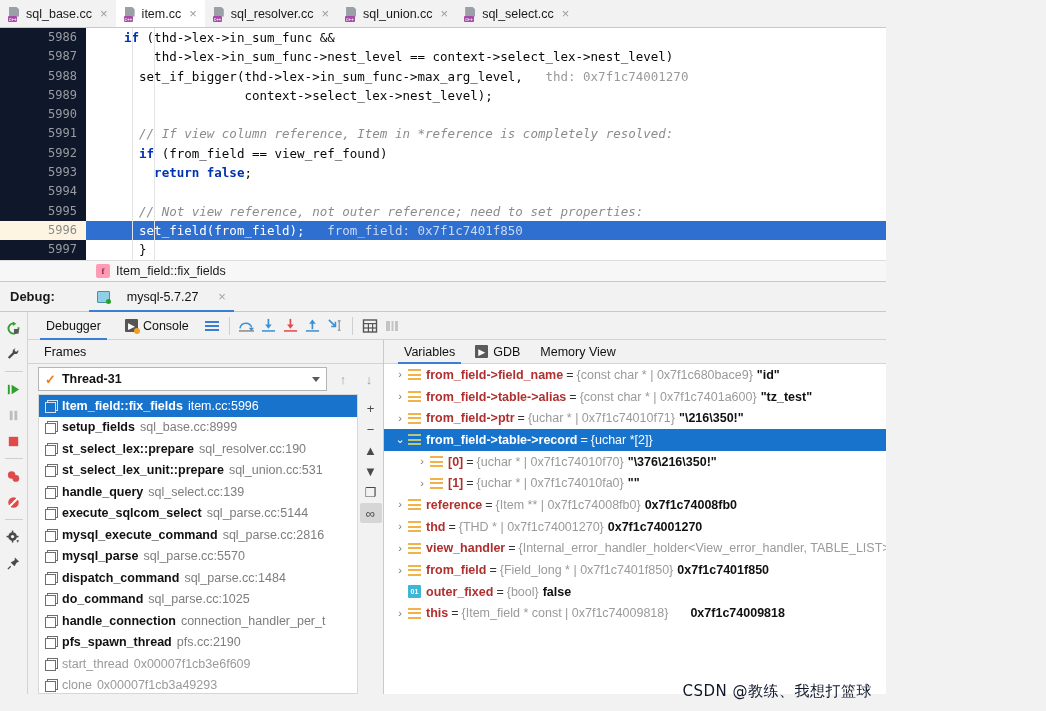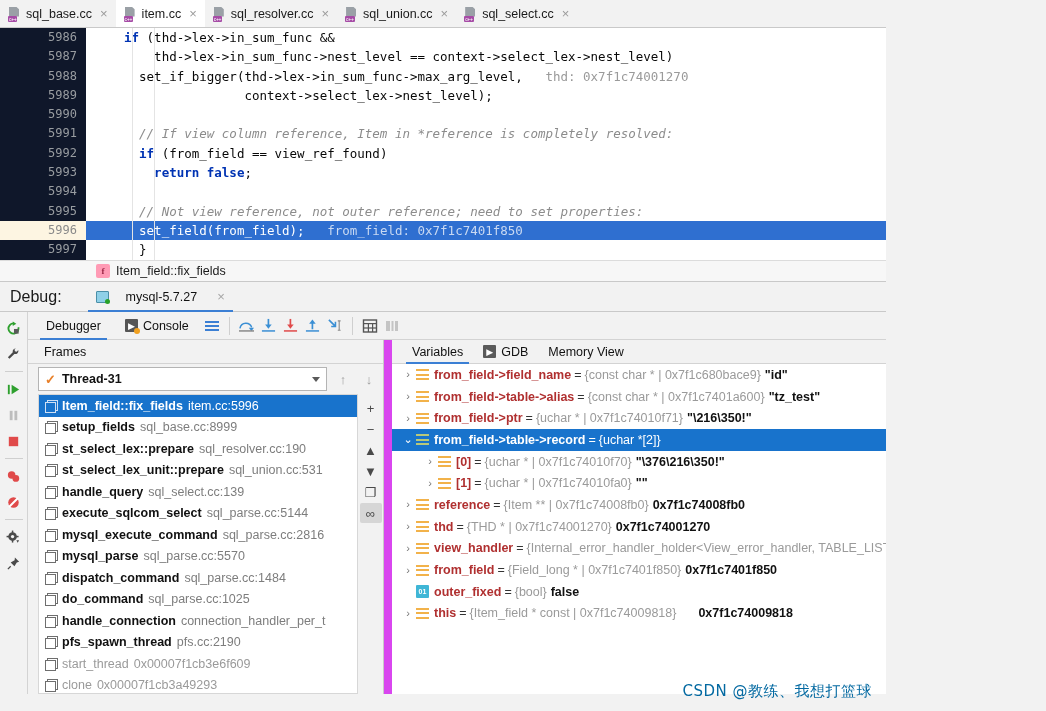--- a/index.html
+++ b/index.html
@@ -107,42 +107,42 @@
     font-family: "Liberation Serif", serif;
   }
   .bc-label { font-size: 12.5px; color: #1a1a1a; }
 
   
   .debugheader {
     height: 30px; background: #f2f2f2;
     display: flex; align-items: center; gap: 0;
     border-bottom: 1px solid #c9c9c9; padding-left: 10px;
   }
-  .debuglabel { font-size: 16px; font-weight: normal; color: #1a1a1a; margin-right: 26px; }
+  .debuglabel { font-size: 13px; font-weight: bold; color: #1a1a1a; margin-right: 34px; }
   .sessiontab {
     display: flex; align-items: center; gap: 17px;
     height: 30px; padding: 0 8px; position: relative;
   }
   .sessiontab::after {
     content: ""; position: absolute; left: 0; right: 0; bottom: 0;
     height: 2px; background: #3b7fd4;
   }
   .srvicon {
     width: 13px; height: 12px; background: #8fd0e8;
     border: 1.5px solid #4a8fa8; border-radius: 1px; position: relative;
   }
   .srvicon::after {
     content: ""; position: absolute; right: -2px; bottom: -2px;
     width: 5px; height: 5px; border-radius: 50%; background: #28a128;
   }
   .sessionname { font-size: 12.5px; color: #111; }
   .sessionclose { color: #a5a5a5; font-size: 13px; margin-left: 3px; }
 
   
-  .debugbody { display: flex; height: 382px; background: #d946ef; }
+  .debugbody { display: flex; height: 382px; background: #000000; }
 
   .leftrail {
     width: 28px; flex: 0 0 28px; background: #f2f2f2;
     border-right: 1px solid #d3d3d3;
     display: flex; flex-direction: column; align-items: center;
     padding-top: 4px; gap: 2px;
   }
   .railbtn {
     width: 24px; height: 24px;
     display: flex; align-items: center; justify-content: center;
@@ -170,21 +170,21 @@
     color: #fff; font-size: 9px; display: flex;
     align-items: center; justify-content: center; position: relative;
   }
   .consoleicon::after {
     content: ""; position: absolute; right: -2px; bottom: -2px;
     width: 6px; height: 6px; border-radius: 50%; background: #f0a020;
   }
   .tbsep { width: 1px; height: 18px; background: #cfcfcf; margin: 0 6px; }
   .tbicon { width: 22px; height: 22px; display:flex; align-items:center; justify-content:center; cursor:pointer; }
 
-  .panes { flex: 1; display: flex; min-height: 0; gap: 8px; }
+  .panes { flex: 1; display: flex; min-height: 0; }
 
   
   .framespane {
     width: 356px; flex: 0 0 356px; display: flex; flex-direction: column;
     background: #f2f2f2; border-right: 1px solid #c9c9c9; min-height: 0;
   }
   .panehead {
     height: 24px; display: flex; align-items: center; padding-left: 16px;
     font-size: 12.5px; color: #111; background: #f2f2f2;
     border-bottom: 1px solid #d3d3d3;
@@ -290,21 +290,21 @@
   .vname { color: #871094; font-weight: bold; }
   .vname.red { color: #b03030; }
   .veq { color: #333; margin: 0 3px; }
   .vtype { color: #9a9a9a; }
   .vval { color: #111; font-weight: bold; }
   .varrow.selected .vname, .varrow.selected .vname.red,
   .varrow.selected .veq, .varrow.selected .vtype, .varrow.selected .vval { color: #fff; }
 
   .watermark {
     position: absolute; right: 14px; bottom: 10px;
-    font-size: 15px; color: #0369a1;
+    font-size: 15px; color: #0f172a;
     font-family: "DejaVu Sans", sans-serif;
     letter-spacing: 0.5px; pointer-events: none;
   }
   svg { display: block; }
 </style>
 </head>
 <body>
 
 <div id="app">
 

